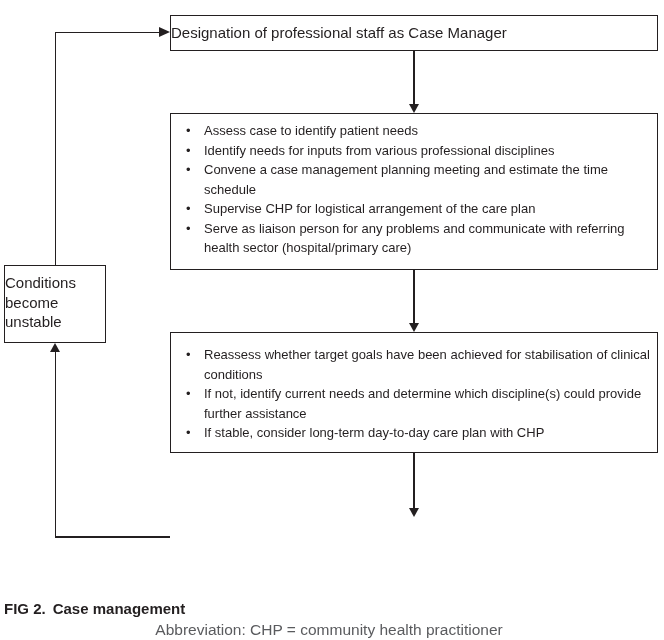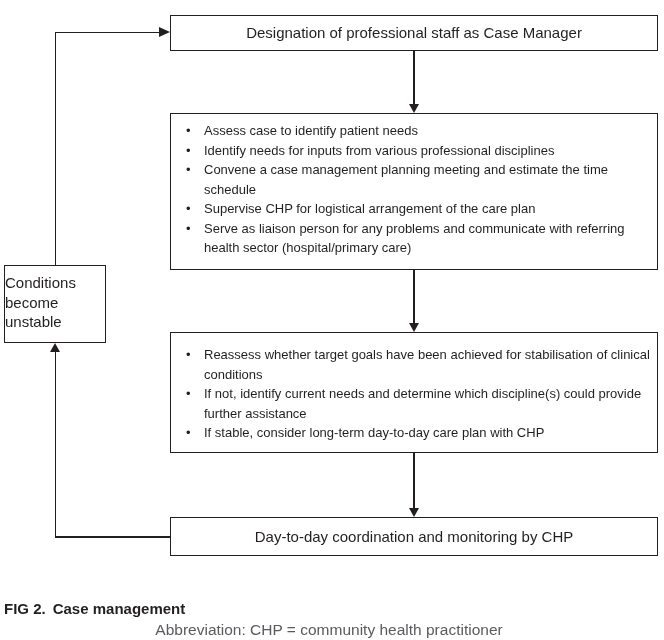--- a/index.html
+++ b/index.html
@@ -22,21 +22,21 @@
     position: absolute;
     box-sizing: border-box;
     border: 1.5px solid #231f20;
     background: #ffffff;
     font-size: 15px;
     line-height: 19.5px;
   }
   .fbox.center {
     display: flex;
     align-items: center;
-    justify-content: center;
+    justify-content: flex-start;
     text-align: center;
   }
   #box-designation { left: 170px; top: 15px;  width: 488px; height: 36px; }
   #box-assess      { left: 170px; top: 113px; width: 488px; height: 157px; }
   #box-reassess    { left: 170px; top: 332px; width: 488px; height: 121px; }
   #box-daytoday    { left: 170px; top: 517px; width: 488px; height: 39px; }
   #box-conditions  {
     left: 4px; top: 265px; width: 102px; height: 78px;
     padding: 7px 4px 0 0;
   }
@@ -147,23 +147,20 @@
   </div>
 
   <div class="fbox" id="box-reassess">
     <ul>
       <li>Reassess whether target goals have been achieved for stabilisation of clinical conditions</li>
       <li>If not, identify current needs and determine which discipline(s) could provide further assistance</li>
       <li>If stable, consider long-term day-to-day care plan with CHP</li>
     </ul>
   </div>
 
-  <div class="fbox center" id="box-daytoday">
-    <span>Day-to-day coordination and monitoring by CHP</span>
-  </div>
 
   <div class="fbox" id="box-conditions">
     <span>Conditions become unstable</span>
   </div>
 
   <div class="vline" id="line-v1"></div>
   <div class="arrow-down" id="head-v1"></div>
 
   <div class="vline" id="line-v2"></div>
   <div class="arrow-down" id="head-v2"></div>

